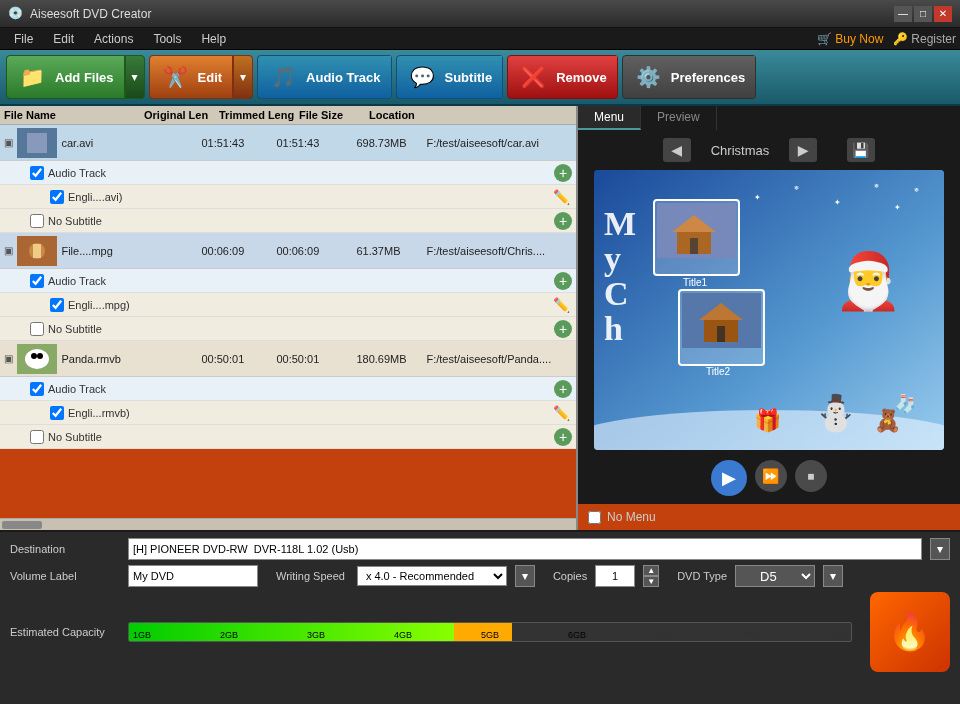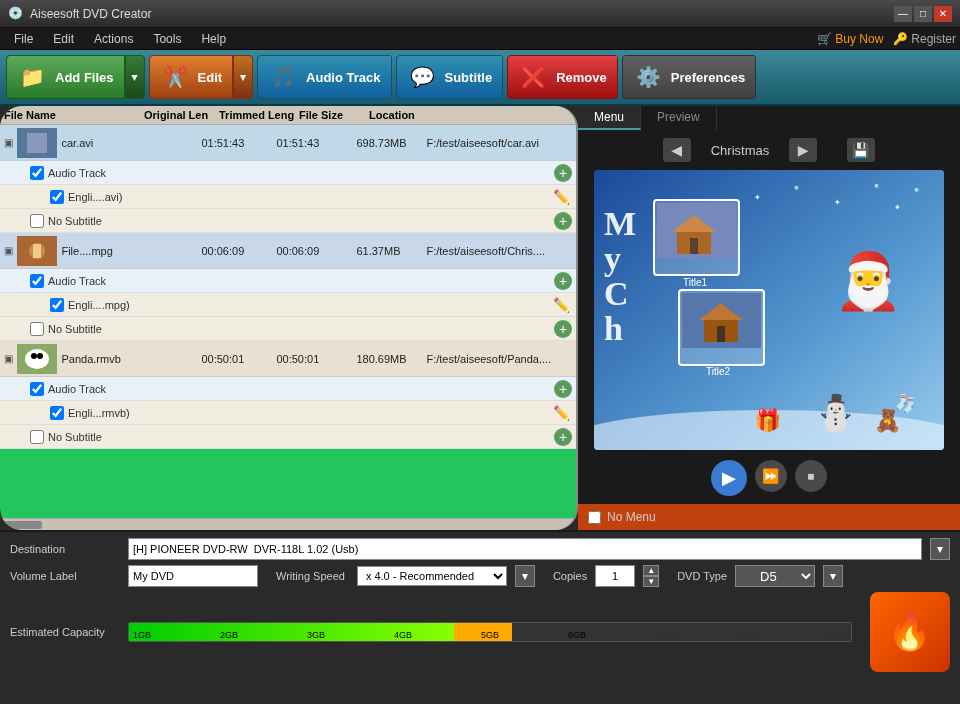--- a/index.html
+++ b/index.html
@@ -48,21 +48,21 @@
     .tb-main-btn.gray { background: linear-gradient(to bottom, #606060, #404040); border-color: #303030; }
     .tb-drop-btn {
       height: 44px; width: 20px; display: flex; align-items: center; justify-content: center;
       background: linear-gradient(to bottom, #3a7a3a, #1a4a1a);
       border: 1px solid #1a5a1a; border-radius: 0 4px 4px 0; cursor: pointer; color: #fff;
     }
     .tb-drop-btn.orange { background: linear-gradient(to bottom, #c07020, #803010); border-color: #803010; }
     .tb-icon { width: 32px; height: 32px; display: flex; align-items: center; justify-content: center; font-size: 20px; }
 
     
-    .file-list-panel { width: 578px; background: #22c55e; color: #000; border-right: 2px solid #888; overflow: hidden; display: flex; flex-direction: column; border-radius: 22px; }
+    .file-list-panel { width: 578px; background: #c2410c; color: #000; border-right: 2px solid #888; overflow: hidden; display: flex; flex-direction: column; }
     .file-list-header { display: flex; background: #d0c8b8; padding: 3px 4px; font-size: 11px; font-weight: bold; border-bottom: 1px solid #aaa; }
     .col-name { width: 140px; }
     .col-orig { width: 75px; }
     .col-trim { width: 80px; }
     .col-size { width: 70px; }
     .col-loc { flex: 1; }
     .file-list-body { overflow-y: auto; flex: 1; }
     .file-row { display: flex; align-items: center; padding: 2px 4px; min-height: 36px; background: #e8e0d0; border-bottom: 1px solid #ccc; }
     .file-row.selected { background: #c0d8e8; }
     .file-thumb { width: 40px; height: 30px; background: #888; margin-right: 4px; flex-shrink: 0; overflow: hidden; display: flex; align-items: center; justify-content: center; }

